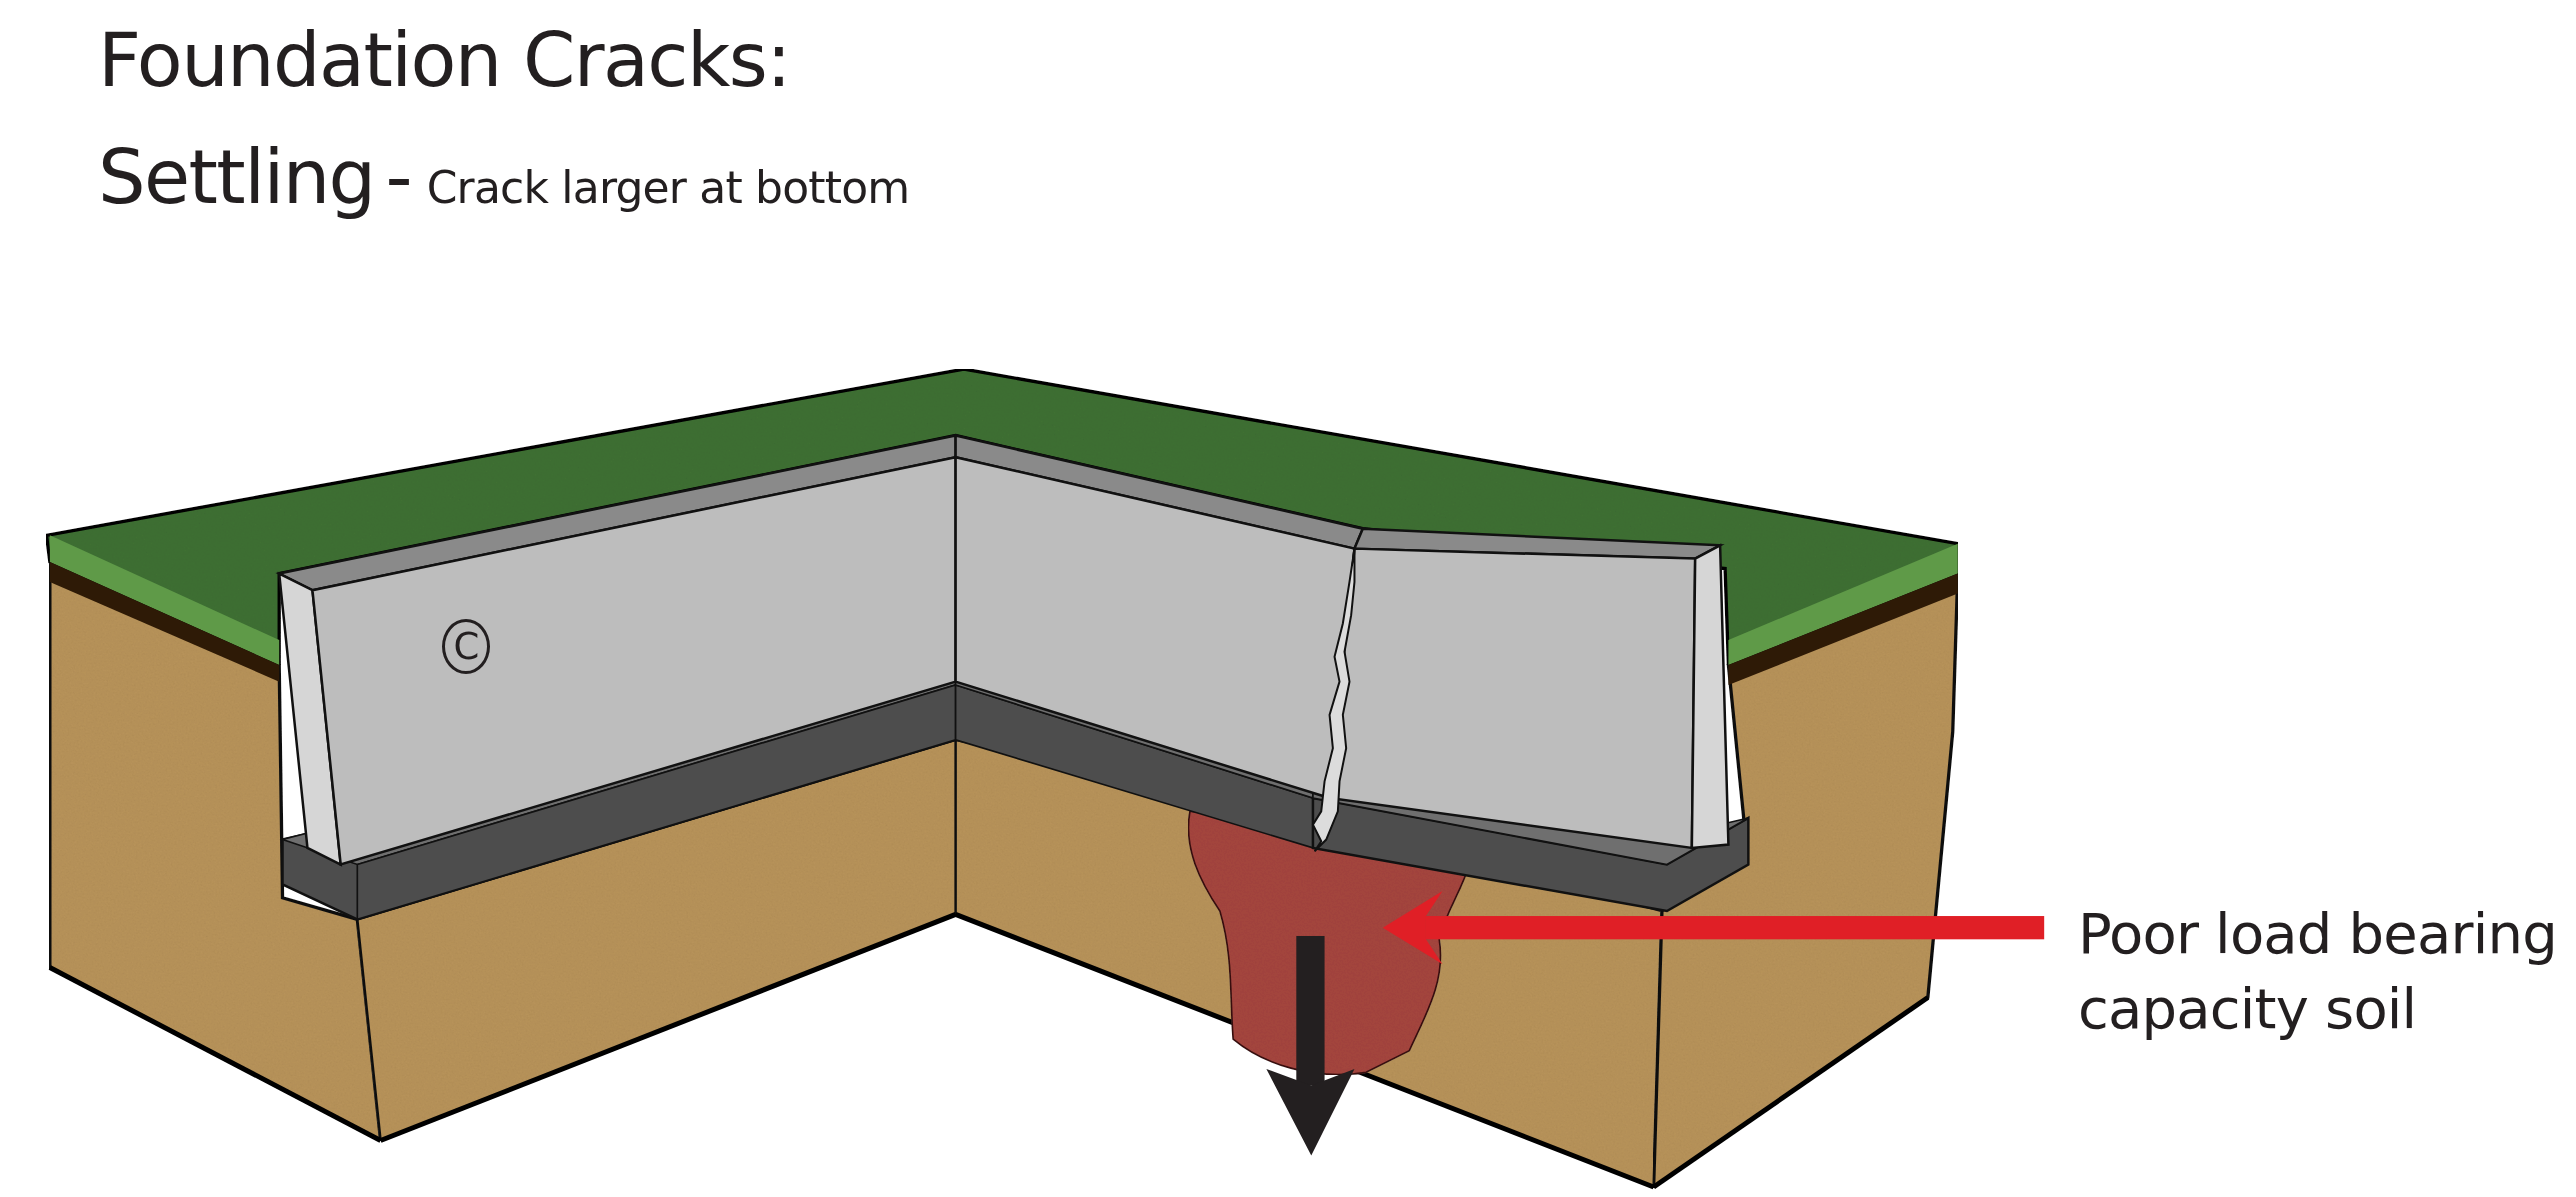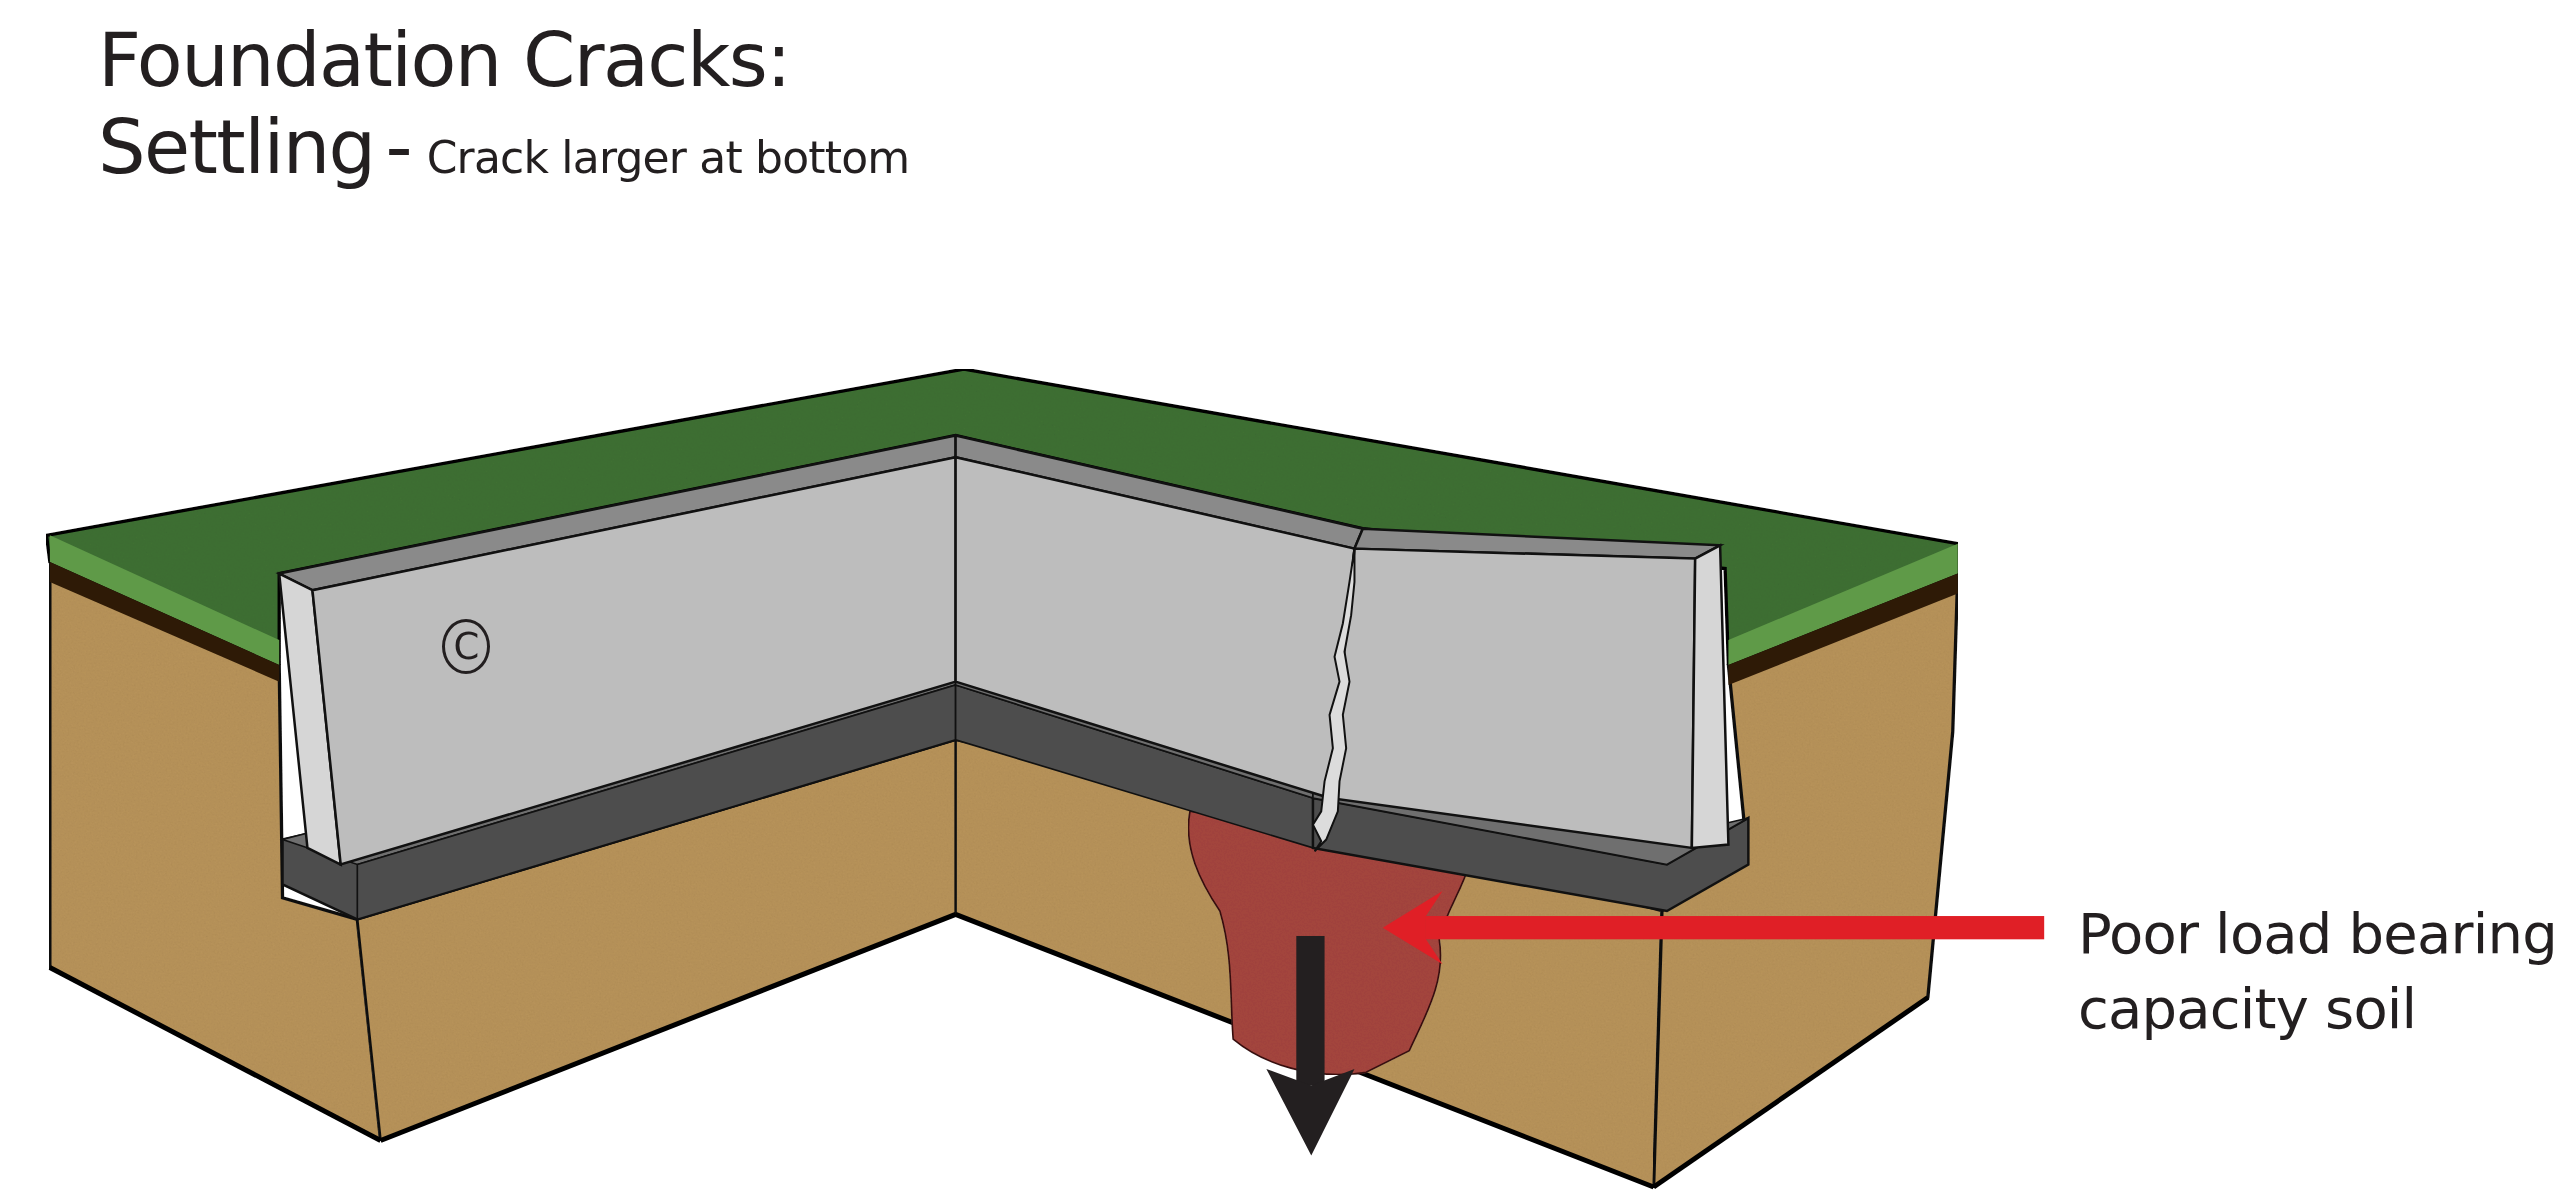--- a/index.html
+++ b/index.html
@@ -5,21 +5,21 @@
   html, body { margin: 0; padding: 0; background: #ffffff; }
   body { width: 2576px; height: 1197px; position: relative; overflow: hidden; }
   .stage { position: absolute; left: 0; top: 0; width: 2396px; height: 1197px; }
   svg.figure { position: absolute; left: 0; top: 0; width: 2576px; height: 1197px; }
   .title-line1 {
     position: absolute; left: 98px; top: 23.4px;
     font-family: "DejaVu Sans", sans-serif; font-size: 75px; color: #231f20;
     letter-spacing: -1.6px; white-space: nowrap; line-height: 1;
   }
   .title-line2 {
-    position: absolute; left: 98px; top: 110px;
+    position: absolute; left: 98px; top: 140px;
     font-family: "DejaVu Sans", sans-serif; color: #231f20; white-space: nowrap; line-height: 1;
   }
   .title-line2 .main { font-size: 75px; letter-spacing: -1.6px; }
   .title-line2 .sep { font-size: 75px; margin: 0 14px 0 11px; }
   .title-line2 .sub { font-size: 44px; letter-spacing: -0.8px; }
   .callout-label {
     position: absolute; left: 2078px; top: 896px; width: 500px;
     font-family: "DejaVu Sans", sans-serif; font-size: 56px; color: #231f20;
     line-height: 75px; letter-spacing: -0.8px;
   }

